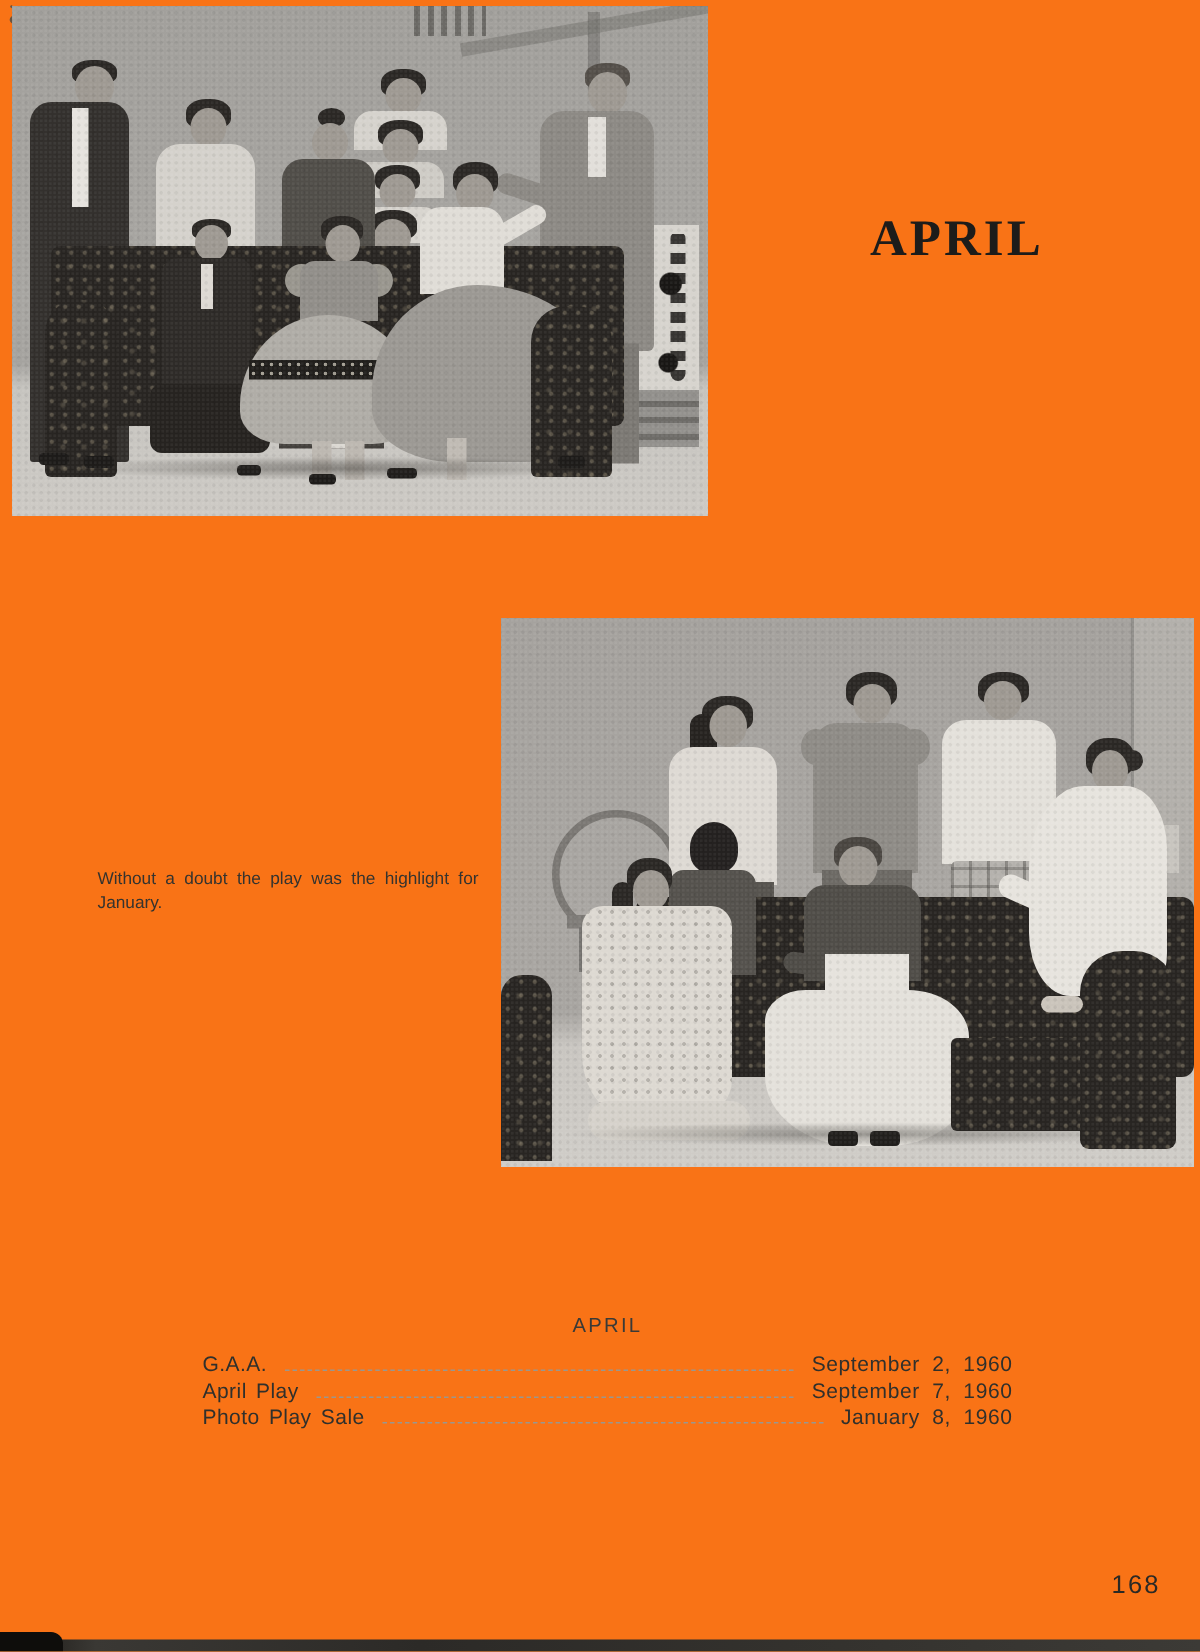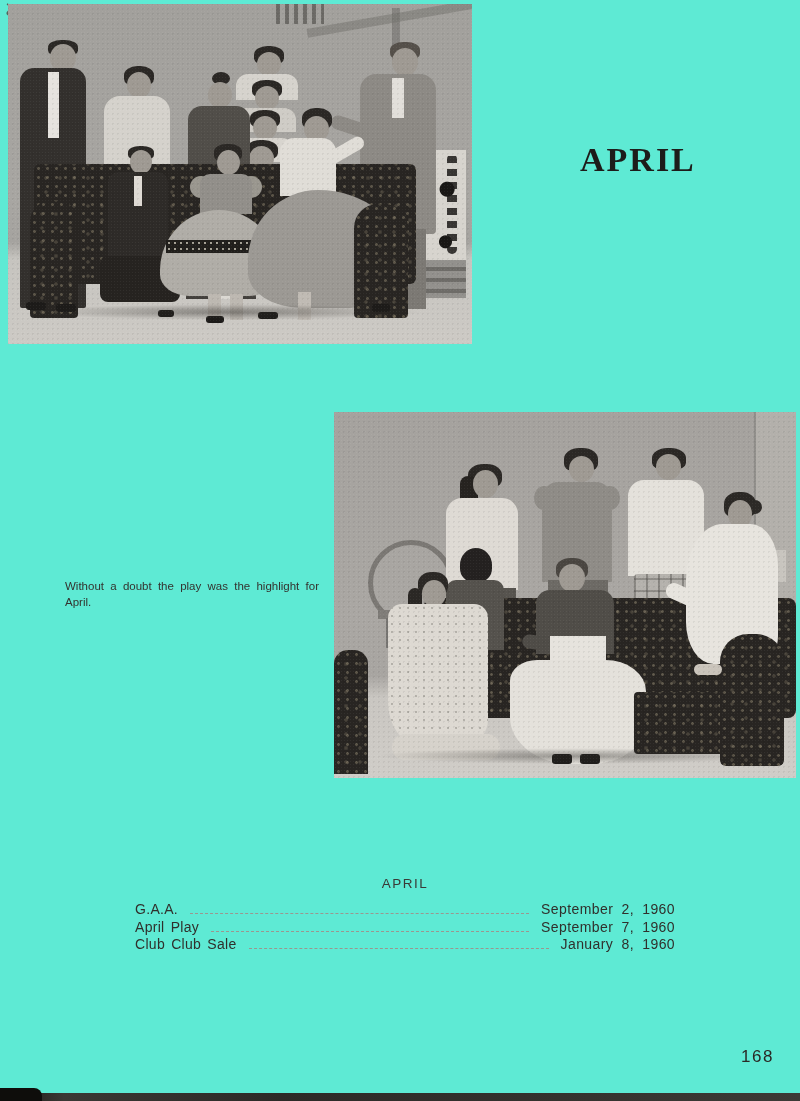--- a/index.html
+++ b/index.html
@@ -1,19 +1,19 @@
 <!DOCTYPE html>
 <html><head>
 <meta charset="utf-8">
 <style>
   html,body{margin:0;padding:0;}
   body{background:#888;font-family:"Liberation Sans",sans-serif;}
   .page{
     position:relative;width:800px;height:1101px;margin:0 auto;
-    background:#5eead4;overflow:hidden;
+    background:#f97316;overflow:hidden;
     box-shadow:0 0 8px rgba(0,0,0,.4);
   }
   .abs{position:absolute;}
   .photo{position:absolute;overflow:hidden;background:#a5a29e;}
   .damask{
     background-color:#282522;
     background-image:
       radial-gradient(rgba(168,156,130,0.40) 1px, transparent 1.8px),
       radial-gradient(rgba(130,120,100,0.35) 1.3px, transparent 2.2px);
     background-size:9px 9px,14px 14px;
@@ -153,21 +153,21 @@
     <div class="abs" style="left:150px;top:306px;width:16px;height:7px;background:#1d1b19;border-radius:3px;"></div>
     <div class="abs" style="left:198px;top:312px;width:18px;height:7px;background:#1d1b19;border-radius:3px;"></div>
     <div class="abs" style="left:250px;top:308px;width:20px;height:7px;background:#1d1b19;border-radius:3px;"></div>
     <div class="abs" style="left:364px;top:300px;width:18px;height:8px;background:#1d1b19;border-radius:3px;"></div>
     <div class="abs" style="left:26px;top:300px;width:390px;height:16px;background:radial-gradient(ellipse at center,rgba(45,42,38,.45),transparent 70%);"></div>
     <div class="grain"></div>
   </div>
 
   <h1 class="month-heading">APRIL</h1>
 
-  <p class="caption">Without a doubt the play was the highlight for April.</p>
+  <p class="caption">Without a doubt the play was the highlight for January.</p>
 
   <div class="photo" style="left:334px;top:412px;width:462px;height:366px;" aria-label="Seven girls in play costumes gathered around a dark patterned couch, some standing, some seated">
     <div class="abs" style="inset:0;background:linear-gradient(180deg,#a5a29e 0%,#aaa7a3 55%,#a8a5a1 72%,#c9c6c1 78%,#d0cdc8 100%);"></div>
     <div class="abs" style="left:420px;top:0;width:42px;height:250px;background:#b3b0ab;border-left:2px solid #908e8a;"></div>
     <div class="abs" style="left:428px;top:138px;width:24px;height:32px;background:#c8c5bf;"></div>
 
     <div class="abs" style="left:34px;top:128px;width:76px;height:76px;border:5px solid #7b7874;border-radius:50%;"></div>
     <div class="abs" style="left:44px;top:198px;width:70px;height:9px;background:#807d79;"></div>
     <div class="abs" style="left:52px;top:206px;width:6px;height:30px;background:#757370;"></div>
     <div class="abs" style="left:98px;top:206px;width:6px;height:30px;background:#757370;"></div>
@@ -232,21 +232,21 @@
       <span class="label">G.A.A.</span>
       <span class="leader"></span>
       <span class="date">September 2, 1960</span>
     </div>
     <div class="schedule-row">
       <span class="label">April Play</span>
       <span class="leader"></span>
       <span class="date">September 7, 1960</span>
     </div>
     <div class="schedule-row">
-      <span class="label">Club Club Sale</span>
+      <span class="label">Photo Play Sale</span>
       <span class="leader"></span>
       <span class="date">January 8, 1960</span>
     </div>
   </div>
 
   <div class="page-number">168</div>
 
   <div class="scan-edge-bottom"></div>
   <div class="scan-blob"></div>
 

